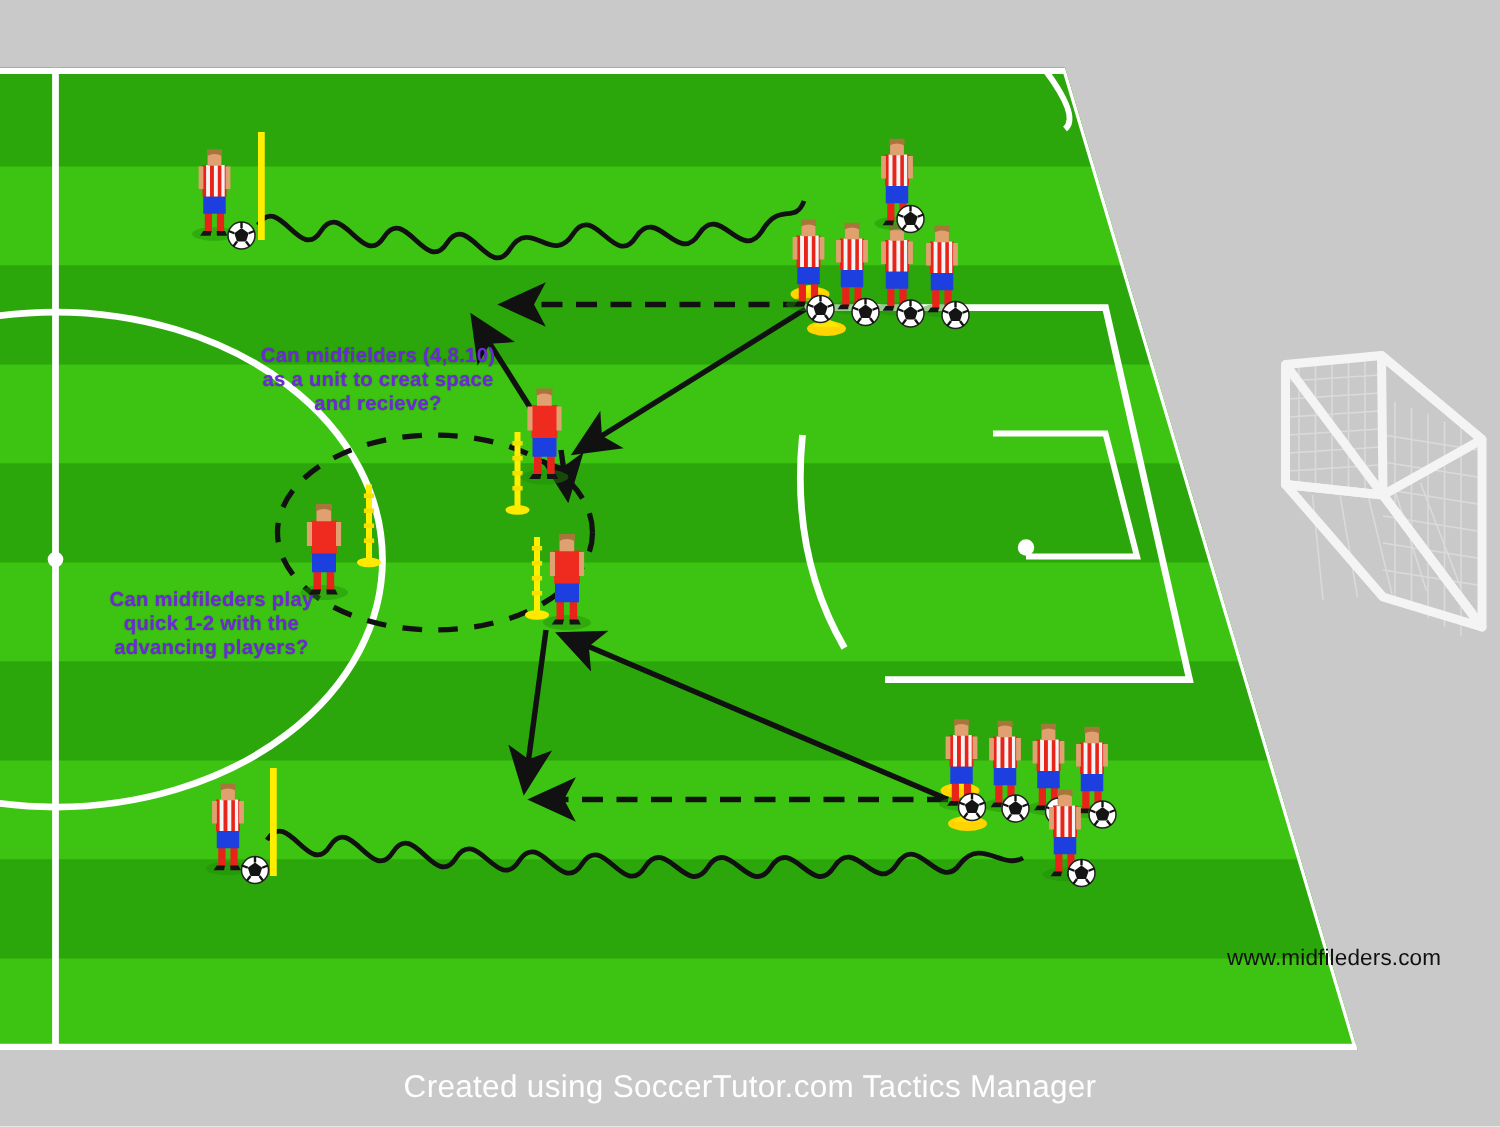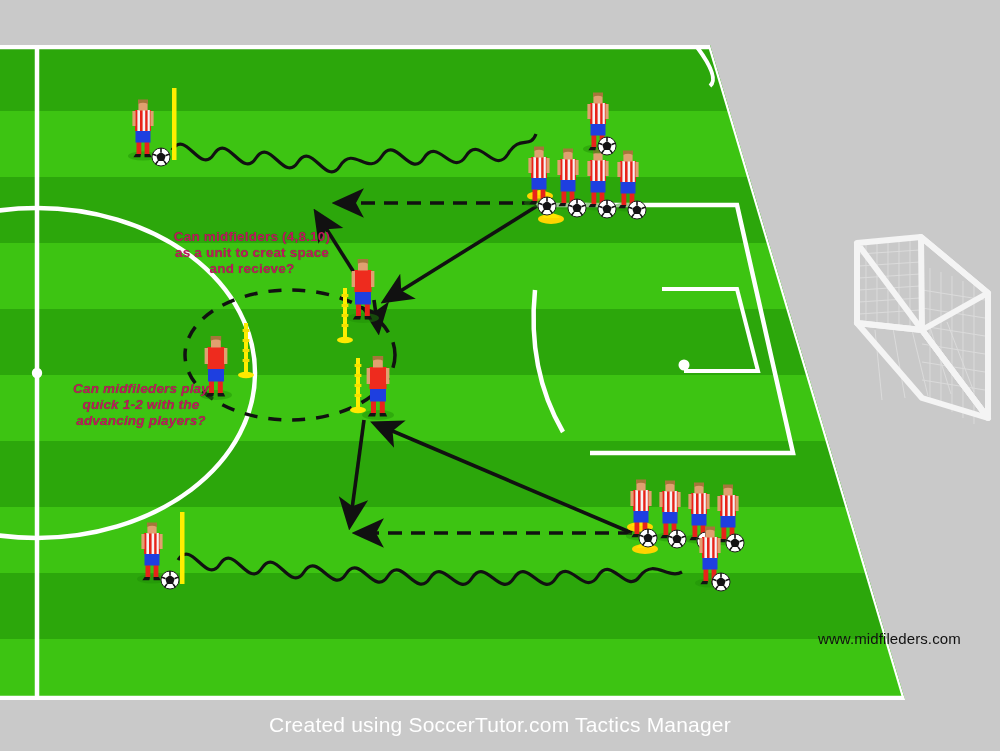--- a/index.html
+++ b/index.html
@@ -7,32 +7,32 @@
   body{font-family:"Liberation Sans", sans-serif;}
   #stage{
     position:relative;
     width:1000px;height:751px;
     background:#c9c9c9;
     overflow:hidden;
   }
   #pitch-svg{position:absolute;left:0;top:0;width:1000px;height:751px;}
   .annotation{
     position:absolute;
-    color:#be185d;
+    color:#6d28d9;
     font-family:"Liberation Sans", sans-serif;
     font-weight:bold;
     font-size:13.5px;
     line-height:16px;
     text-align:center;
     white-space:pre-line;
     letter-spacing:.2px;
     text-shadow:0 0 1px rgba(0,0,0,.35);
   }
   #annotation-top{left:142px;top:229px;width:220px;}
-  #annotation-bottom{left:50px;top:381px;width:182px;font-style:italic;}
+  #annotation-bottom{left:50px;top:392px;width:182px;}
   #watermark{
     position:absolute;left:818px;top:630px;
     color:#111111;font-size:15px;font-family:"Liberation Sans", sans-serif;
     letter-spacing:.1px;
   }
   #footer-caption{
     position:absolute;left:0;top:713px;width:1000px;
     text-align:center;color:#ffffff;
     font-size:21px;font-family:"Liberation Sans", sans-serif;
     letter-spacing:.2px;

